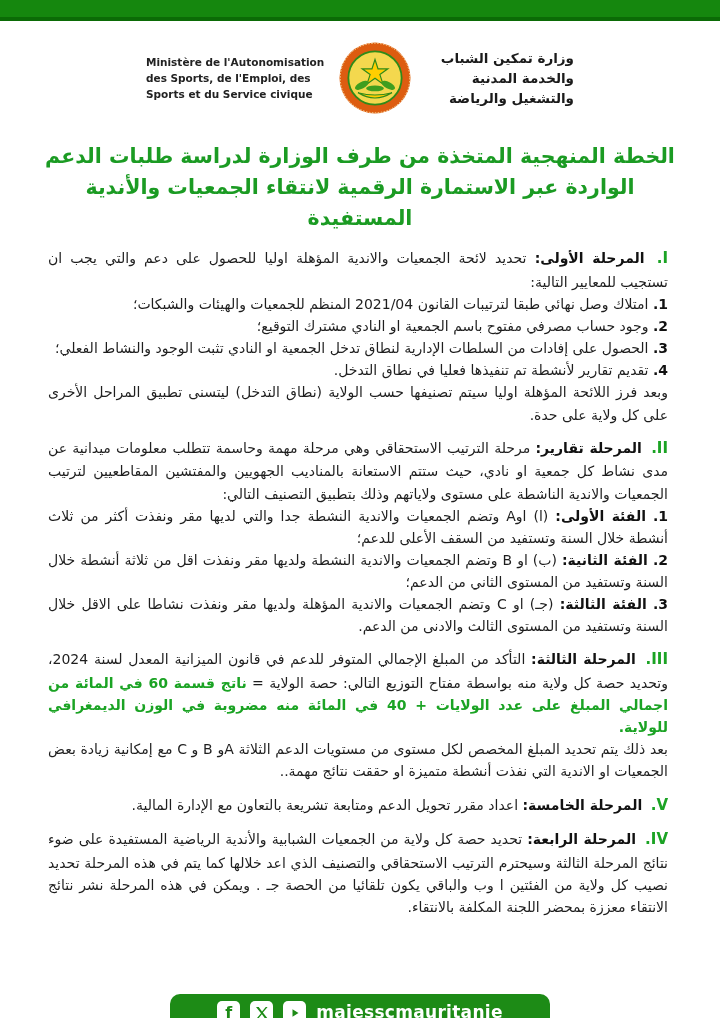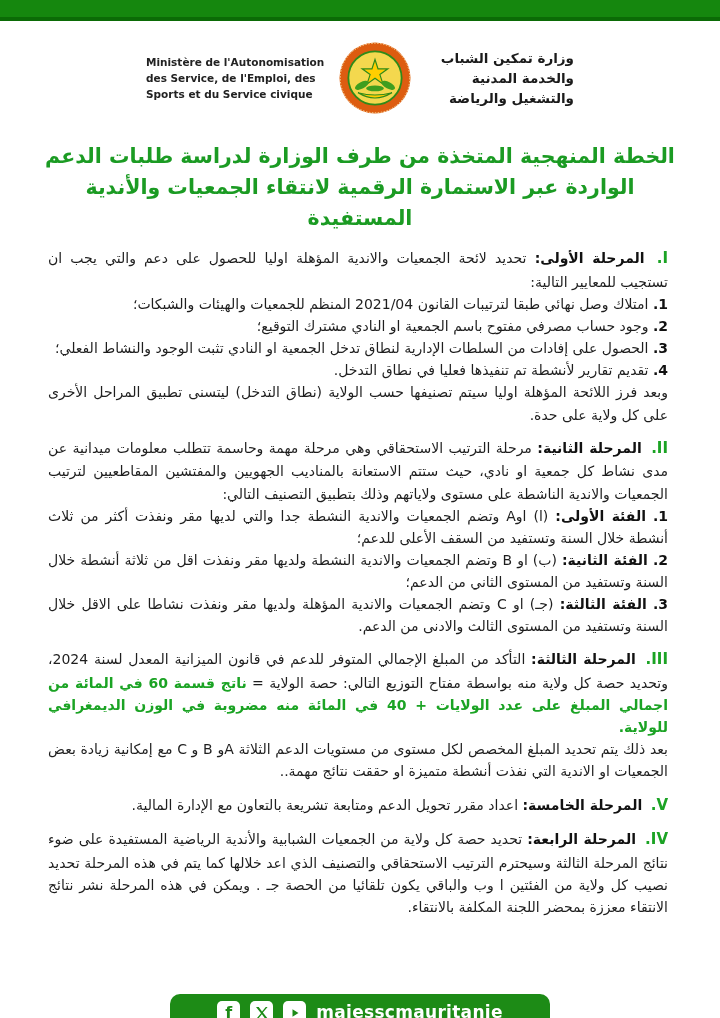--- a/index.html
+++ b/index.html
@@ -73,21 +73,21 @@
   }
 </style>
 </head>
 <body>
 
 <div class="top-bar"></div>
 
 <div class="header">
   <div class="ministry-fr">
     <div>Ministère de l'Autonomisation</div>
-    <div>des Service, de l'Emploi, des</div>
+    <div>des Sports, de l'Emploi, des</div>
     <div>Sports et du Service civique</div>
   </div>
   <svg class="logo" viewBox="0 0 100 100">
     <circle cx="50" cy="50" r="48" fill="#dd5c10"></circle>
     <circle cx="50" cy="50" r="47" fill="none" stroke="#f9e9b0" stroke-width="1.2" stroke-dasharray="2 2"></circle>
     <circle cx="50" cy="50" r="36" fill="#f4d84e"></circle>
     <circle cx="50" cy="50" r="36" fill="none" stroke="#2f8a1a" stroke-width="2.5"></circle>
     <polygon points="50,25 54.1,37.6 67.4,37.6 56.6,45.4 60.7,58 50,50.2 39.3,58 43.4,45.4 32.6,37.6 45.9,37.6" fill="#ffce00" stroke="#2f8a1a" stroke-width="1.6"></polygon>
     <path d="M27,70 Q50,84 73,70 Q50,76 27,70 Z" fill="#ffce00" stroke="#2f8a1a" stroke-width="1.4"></path>
     <ellipse cx="32" cy="60" rx="10" ry="4.5" fill="#3f9e1f" transform="rotate(-28 32 60)"></ellipse>
@@ -126,21 +126,21 @@
     <p>
       <span class="item-num">4.</span>
       <span>تقديم تقارير لأنشطة تم تنفيذها فعليا في نطاق التدخل.</span>
     </p>
     <p class="para">وبعد فرز اللائحة المؤهلة اوليا سيتم تصنيفها حسب الولاية (نطاق التدخل) ليتسنى تطبيق المراحل الأخرى على كل ولاية على حدة.</p>
   </div>
 
   <div class="stage">
     <p>
       <span class="numeral">II.</span>
-      <span class="stage-label">المرحلة الثانية:</span>
+      <span class="stage-label">المرحلة تقارير:</span>
       <span>مرحلة الترتيب الاستحقاقي وهي مرحلة مهمة وحاسمة تتطلب معلومات ميدانية عن مدى نشاط كل جمعية او نادي، حيث ستتم الاستعانة بالمناديب الجهويين والمفتشين المقاطعيين لترتيب الجمعيات والاندية الناشطة على مستوى ولاياتهم وذلك بتطبيق التصنيف التالي:</span>
     </p>
     <p>
       <span class="item-num">1.</span>
       <span class="item-label">الفئة الأولى:</span>
       <span>(ا) اوA وتضم الجمعيات والاندية النشطة جدا والتي لديها مقر ونفذت أكثر من ثلاث أنشطة خلال السنة وتستفيد من السقف الأعلى للدعم؛</span>
     </p>
     <p>
       <span class="item-num">2.</span>
       <span class="item-label">الفئة الثانية:</span>

